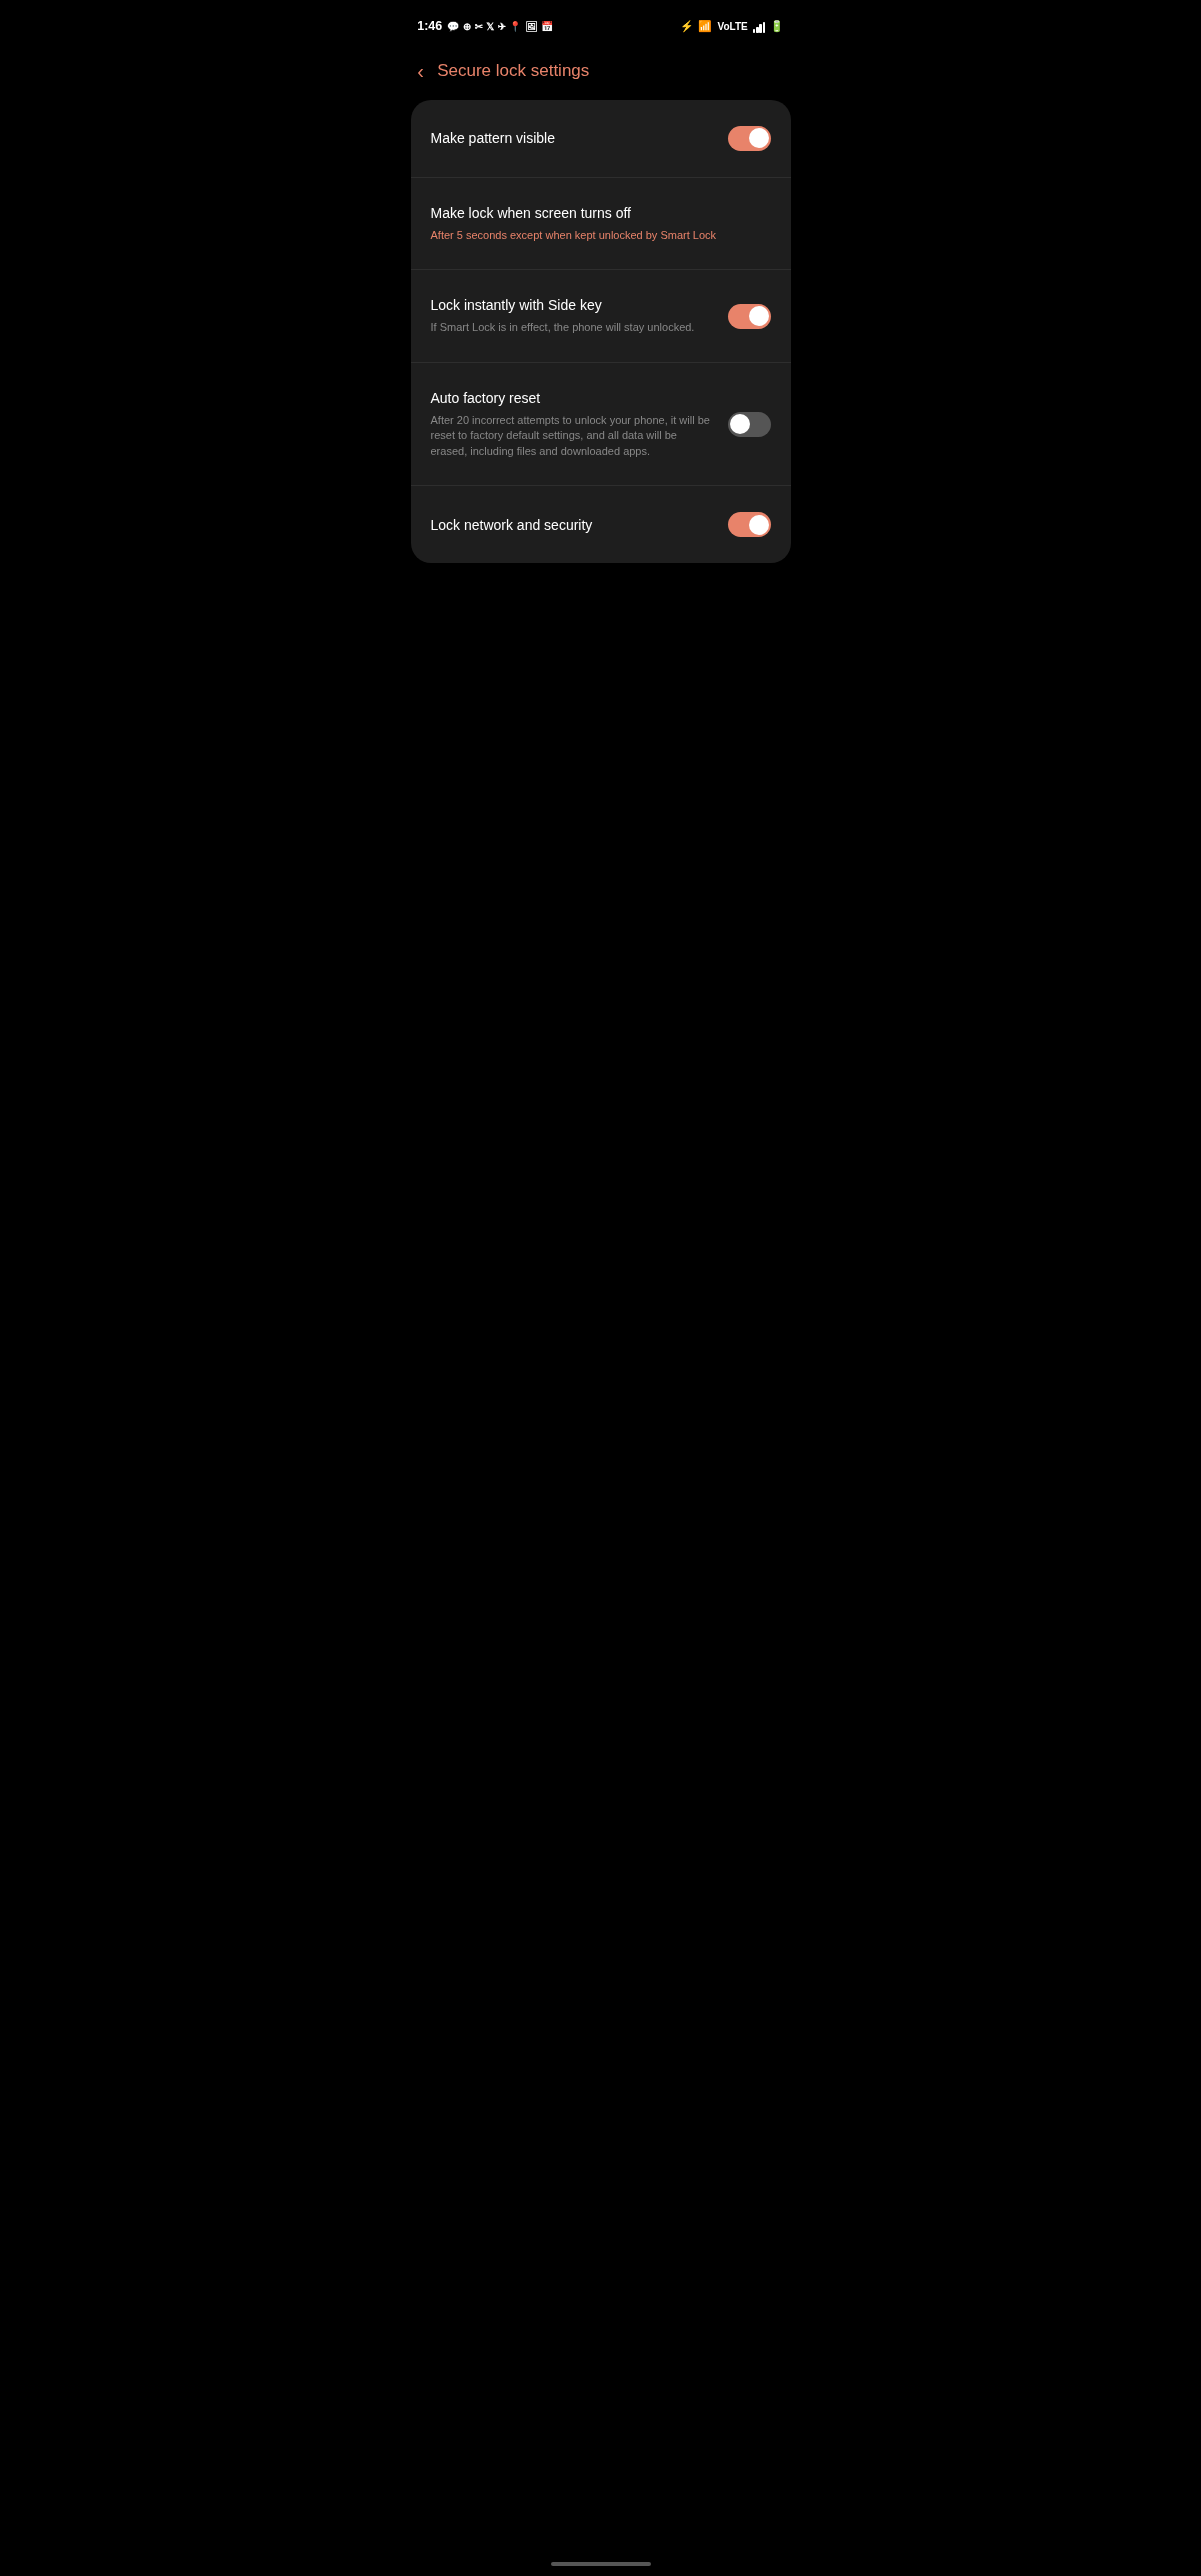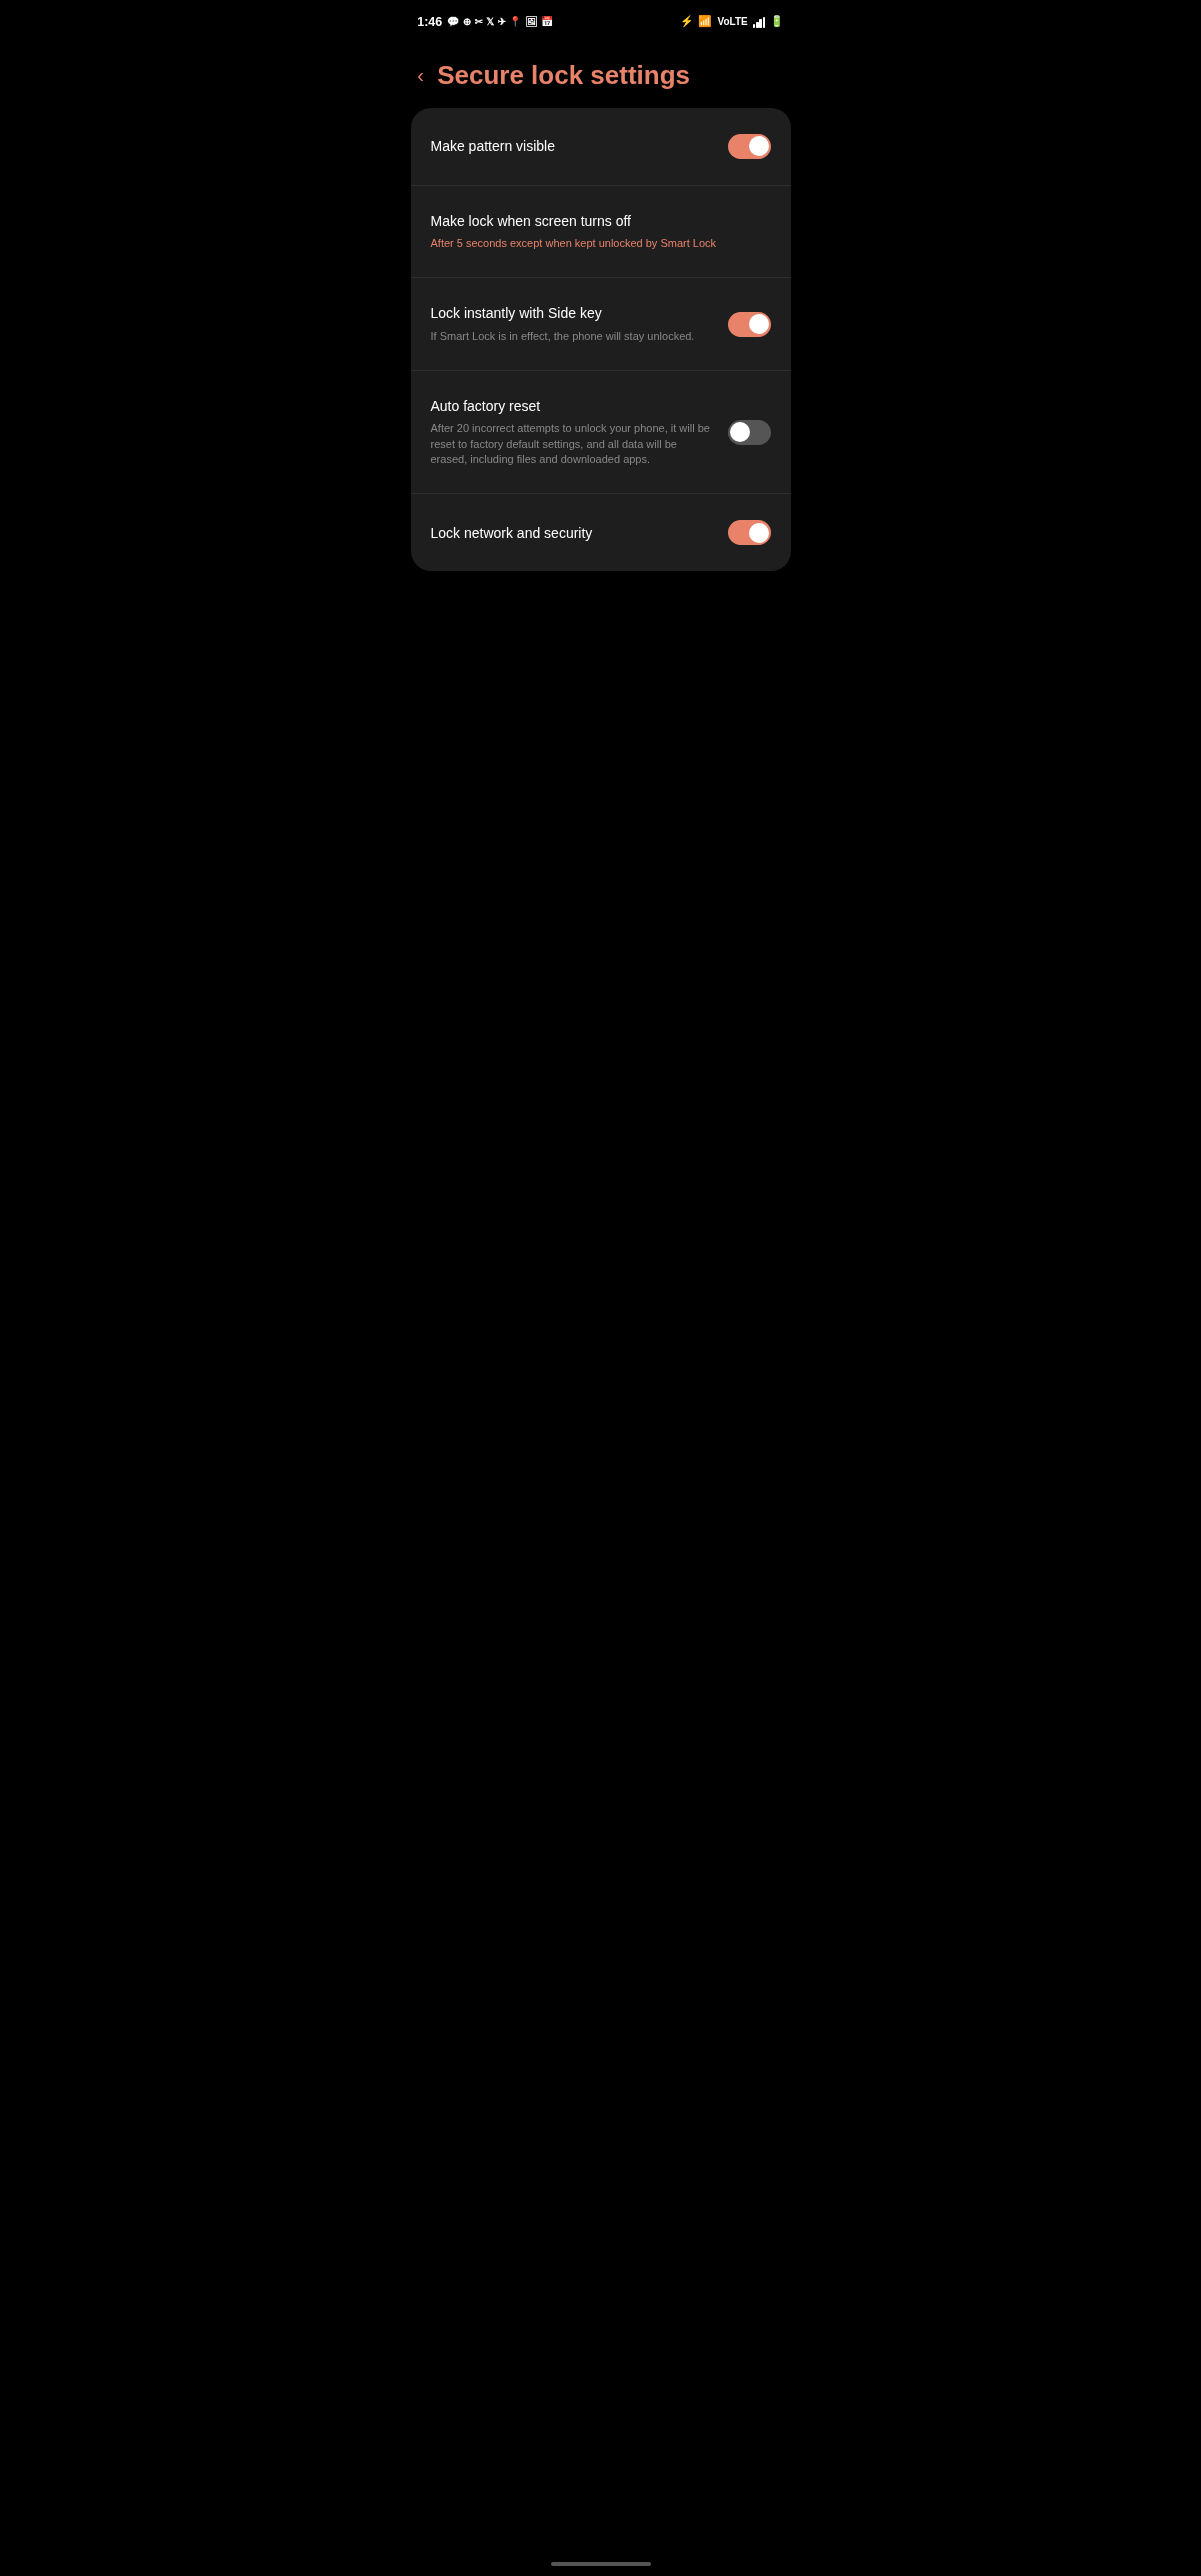--- a/index.html
+++ b/index.html
@@ -16,21 +16,21 @@
       width: 100%;
       max-width: 400px;
       margin: 0 auto;
       min-height: 100vh;
       position: relative;
     }
 
     .status-bar {
       display: flex;
       justify-content: space-between;
-      align-items: center;
+      align-items: flex-end;
       padding: 10px 16.7px 6.7px 16.7px;
       height: 40px;
     }
 
     .status-left {
       display: flex;
       align-items: center;
       gap: 5px;
       font-size: 12.5px;
       font-weight: 600;
@@ -60,22 +60,22 @@
 
     .back-icon {
       color: #e8836a;
       font-size: 20px;
       cursor: pointer;
       font-weight: 300;
     }
 
     .page-title {
       color: #e8836a;
-      font-size: 26px;
-      font-weight: 700;
+      font-size: 17px;
+      font-weight: 400;
       line-height: 1.2;
     }
 
     .settings-card {
       background-color: #1e1e1e;
       border-radius: 20px;
       margin: 0 10px;
       overflow: hidden;
     }
 

